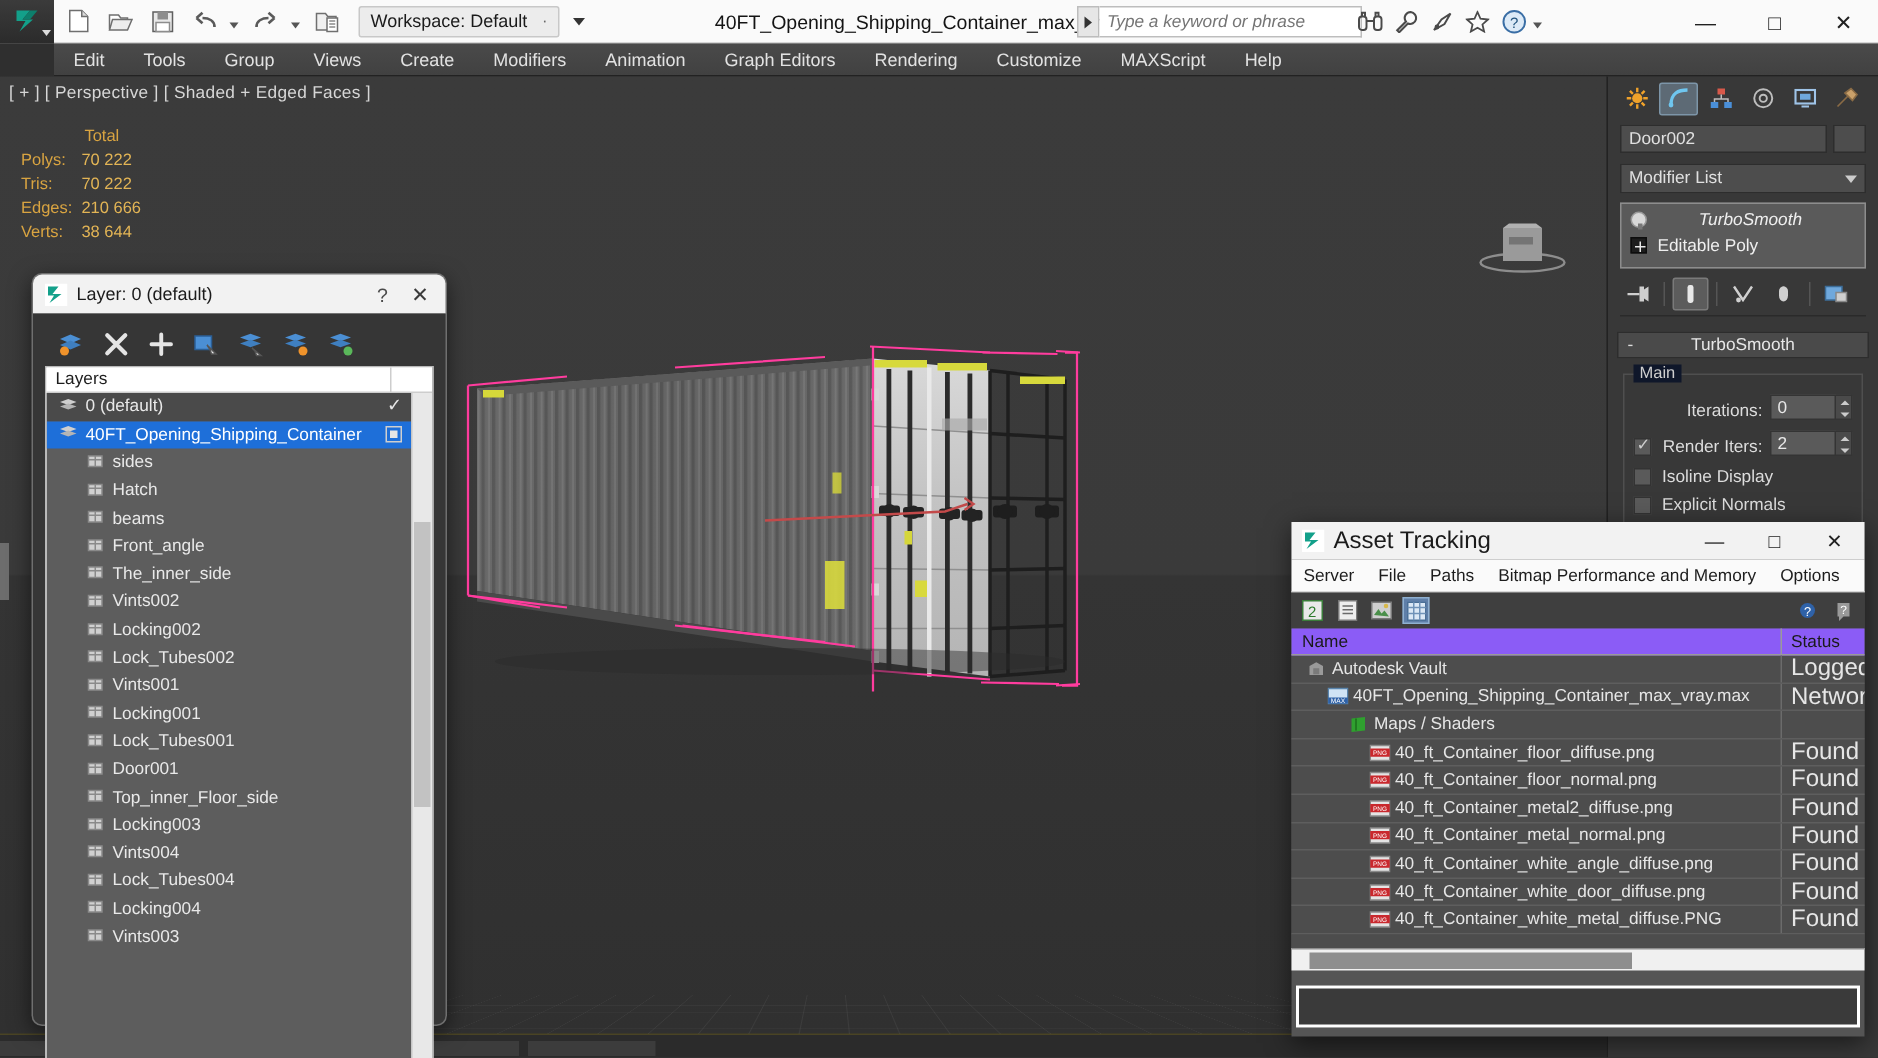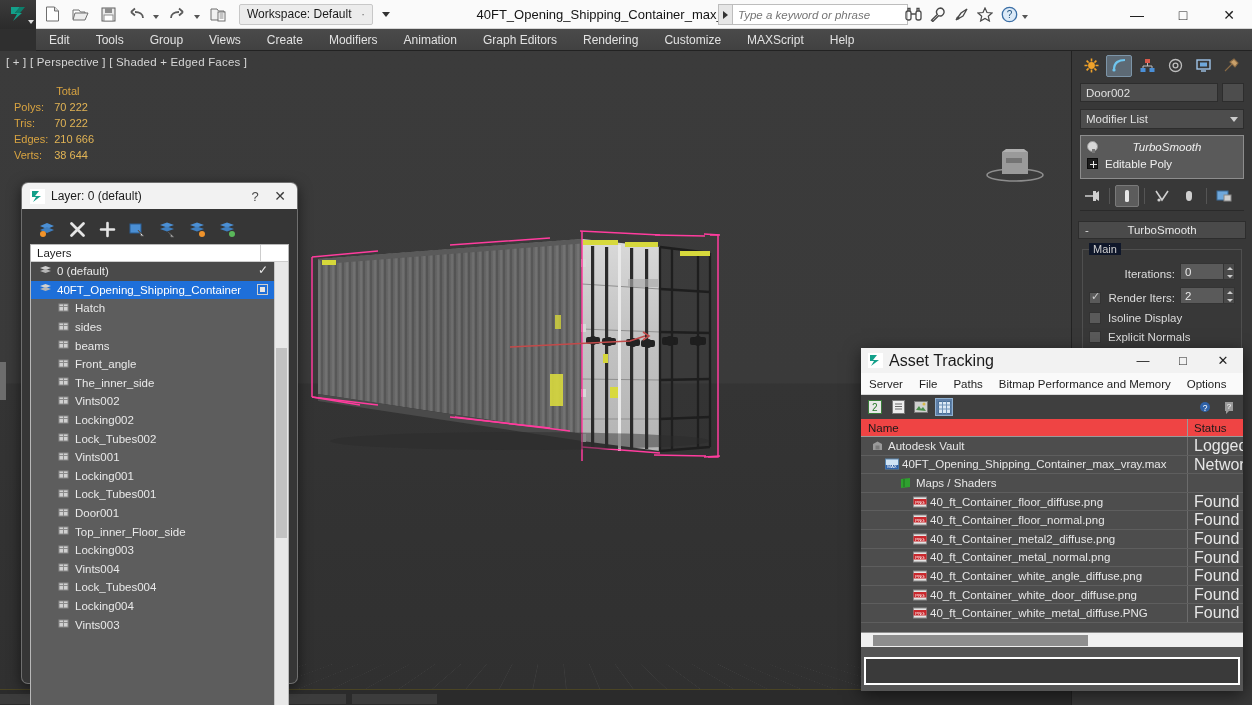--- a/index.html
+++ b/index.html
@@ -239,21 +239,21 @@
   .at-wb { width:40px; height:25px; display:flex; align-items:center; justify-content:center;
            color:#222; font-size:13px; }
   .at-menubar { height:22px; background:#fafafa; display:flex; align-items:center;
                 border-bottom:1px solid #d8d8d8; }
   .at-m { padding:0 8px; height:22px; line-height:22px; font-size:11.5px; color:#1d1d1d; }
   .at-toolbar { height:24px; background:#3f3f3f; display:flex; align-items:center; padding:0 5px; gap:5px;}
   .at-tb { width:18px; height:18px; display:flex; align-items:center; justify-content:center; }
   .at-tb.sel { background:#5f7fa8; border:1px solid #8fb0d0; }
   .at-spacer { flex:1; }
   .at-grid { background:#4d4d4d; }
-  .at-hdr { height:18px; display:flex; background:#ef4444; border-bottom:1px solid #9a9a9a;}
+  .at-hdr { height:18px; display:flex; background:#8b5cf6; border-bottom:1px solid #9a9a9a;}
   .at-hdr .h1 { flex:1; padding-left:7px; font-size:11.5px; color:#1a1a1a; line-height:18px; }
   .at-hdr .h2 { width:56px; padding-left:6px; font-size:11.5px; color:#1a1a1a; line-height:18px;
                 border-left:1px solid #9a9a9a; }
   .at-row { height:18.6px; display:flex; border-bottom:1px solid #5e5e5e; }
   .at-row .n { flex:1; display:flex; align-items:center; color:#e6e6e6; font-size:11.5px; overflow:hidden; white-space:nowrap;}
   .at-row .s { width:56px; padding-left:6px; color:#e6e6e6; font-size:16px; line-height:18.6px;
                border-left:1px solid #6b6b6b; overflow:hidden; white-space:nowrap;}
   .at-row .ic { width:14px; height:12px; margin-right:3px; flex:none; }
   .at-hscroll { height:15px; background:#f0f0f0; position:relative; border-top:1px solid #8f8f8f;}
   .at-hthumb { position:absolute; left:12px; top:2px; width:215px; height:11px; background:#8e8e8e; }
@@ -771,28 +771,28 @@
                     <path d="M1 6 L6.5 4 L12 6 L6.5 8 Z" fill="#b5b5b5"></path>
                   </svg></span>
                 <span>40FT_Opening_Shipping_Container</span>
                 <span class="sq"></span>
               </div>
               <div class="lrow" style="padding-left: 26px;">
                 <span class="ic"><svg width="13" height="11" viewBox="0 0 13 11">
                     <rect x="2" y="2" width="9" height="7" fill="#d0d0d0" stroke="#8a8a8a"></rect>
                     <path d="M2 4.5h9M6.5 2v7" stroke="#8a8a8a"></path>
                   </svg></span>
+                <span>sides</span>
+              </div>
+              <div class="lrow" style="padding-left: 26px;">
+                <span class="ic"><svg width="13" height="11" viewBox="0 0 13 11">
+                    <rect x="2" y="2" width="9" height="7" fill="#d0d0d0" stroke="#8a8a8a"></rect>
+                    <path d="M2 4.5h9M6.5 2v7" stroke="#8a8a8a"></path>
+                  </svg></span>
                 <span>Hatch</span>
-              </div>
-              <div class="lrow" style="padding-left: 26px;">
-                <span class="ic"><svg width="13" height="11" viewBox="0 0 13 11">
-                    <rect x="2" y="2" width="9" height="7" fill="#d0d0d0" stroke="#8a8a8a"></rect>
-                    <path d="M2 4.5h9M6.5 2v7" stroke="#8a8a8a"></path>
-                  </svg></span>
-                <span>sides</span>
               </div>
               <div class="lrow" style="padding-left: 26px;">
                 <span class="ic"><svg width="13" height="11" viewBox="0 0 13 11">
                     <rect x="2" y="2" width="9" height="7" fill="#d0d0d0" stroke="#8a8a8a"></rect>
                     <path d="M2 4.5h9M6.5 2v7" stroke="#8a8a8a"></path>
                   </svg></span>
                 <span>beams</span>
               </div>
               <div class="lrow" style="padding-left: 26px;">
                 <span class="ic"><svg width="13" height="11" viewBox="0 0 13 11">

